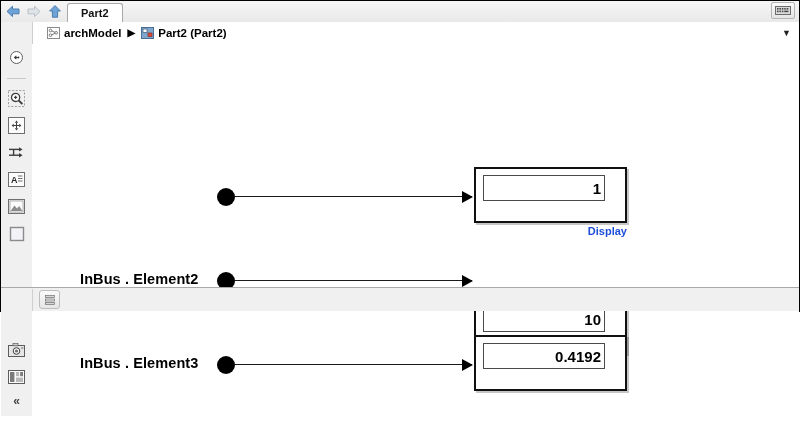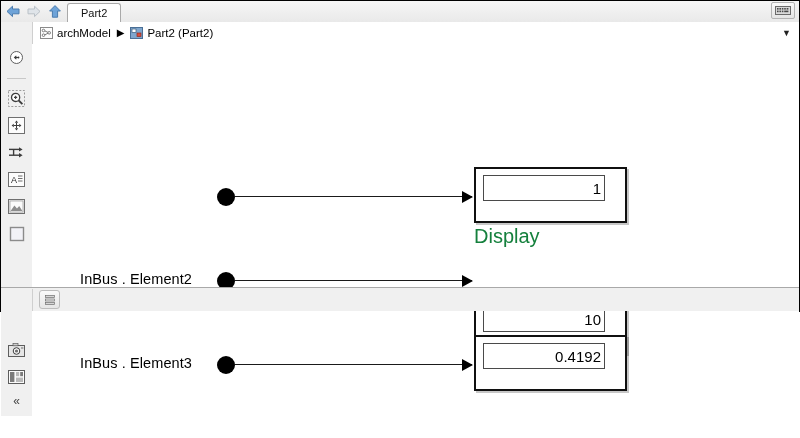--- a/index.html
+++ b/index.html
@@ -1,17 +1,17 @@
 <!DOCTYPE html>
 <html><head>
 <meta charset="utf-8">
 <style>
   html,body{margin:0;padding:0;background:#fff;}
   body{width:800px;height:438px;font-family:"Liberation Sans",sans-serif;overflow:hidden;}
-  .app{position:relative;width:800px;height:312px;box-sizing:border-box;border:1px solid #000;background:#f0f0f0;}
+  .app{position:relative;width:800px;height:312px;box-sizing:border-box;border:1px solid #000;background:#f0f0f0;font-weight:bold;}
 
   
   .tabbar{position:absolute;left:0;top:0;width:798px;height:21px;
           background:linear-gradient(#f6f6f6,#e9e9e9);border-bottom:1px solid #a9a9a9;
           display:flex;align-items:flex-end;}
   .navbtns{display:flex;align-items:center;height:21px;padding:0 4px 0 4px;gap:5px;}
   .arrow{width:16px;height:15px;display:block;}
   .tabs{display:flex;align-items:flex-end;height:21px;}
   .tab{height:19px;line-height:19px;padding:0 13px;font-size:11px;color:#111;
        background:#fff;border:1px solid #a9a9a9;border-bottom:none;
@@ -20,21 +20,21 @@
   .kbdbtn{width:22px;height:15px;margin:0 4px 3px 0;align-self:center;
           border:1px solid #b4b4b4;border-radius:2px;background:linear-gradient(#fbfbfb,#e4e4e4);
           display:flex;align-items:center;justify-content:center;}
 
   
   .crumbbar{position:absolute;left:0;top:21px;width:798px;height:22px;
             background:#fff;border-bottom:1px solid #9a9a9a;
             display:flex;align-items:center;}
   .crumbgutter{width:31px;height:22px;display:flex;align-items:center;justify-content:center;
                background:#f0f0f0;border-right:1px solid #cfcfcf;}
-  .crumbs{display:flex;align-items:flex-start;gap:4px;padding-left:7px;font-size:11.5px;color:#000;}
+  .crumbs{display:flex;align-items:flex-start;gap:4px;padding-left:14px;font-size:11.5px;color:#000;}
   .crumbs .sep{font-size:10px;padding:0 2px;}
   .crumb-ico{width:13px;height:12px;display:inline-block;}
   .crumb-caret{margin-left:auto;margin-right:8px;font-size:9px;color:#222;}
 
   
   .ltool{position:absolute;left:0;top:43px;width:31px;height:372px;background:#f0f0f0;
          border-right:1px solid #a9a9a9;display:flex;flex-direction:column;align-items:center;}
   .ltool .hr{width:19px;height:1px;background:#c8c8c8;margin:7px 0 6px 0;}
   .tbtn{width:21px;height:21px;margin:3px 0;display:flex;align-items:center;justify-content:center;}
   .spacer{flex:1;}
@@ -47,21 +47,21 @@
   .portdot{position:absolute;width:18px;height:18px;border-radius:50%;background:#000;}
   .wire{position:absolute;height:1px;background:#1a1a1a;}
   .arrowhead{position:absolute;width:0;height:0;border-left:11px solid #000;
              border-top:6px solid transparent;border-bottom:6px solid transparent;}
 
   .dispblock{position:absolute;background:#fff;border:2px solid #101010;box-sizing:border-box;
              box-shadow:2px 2px 0 rgba(0,0,0,.22);}
   .dispinner{position:absolute;left:7px;top:6px;background:#fff;border:1px solid #4a4a4a;
              box-sizing:border-box;display:flex;align-items:center;justify-content:flex-end;}
   .dispval{font-size:15px;color:#000;padding-right:3px;}
-  .dispcaption{position:absolute;font-size:20px;color:#15803d;text-align:left;}
+  .dispcaption{position:absolute;font-size:11px;color:#1d4ed8;text-align:right;}
 
   
   .statusbar{position:absolute;left:0;bottom:0;width:798px;height:23px;
              background:#f0f0f0;border-top:1px solid #a9a9a9;display:flex;align-items:center;}
   .statusgutter{width:31px;height:22px;border-right:1px solid #cfcfcf;}
   .statbtn{width:19px;height:17px;margin-left:6px;border:1px solid #bdbdbd;border-radius:3px;
            background:linear-gradient(#fafafa,#e6e6e6);display:flex;align-items:center;justify-content:center;}
 </style>
 </head>
 <body>

